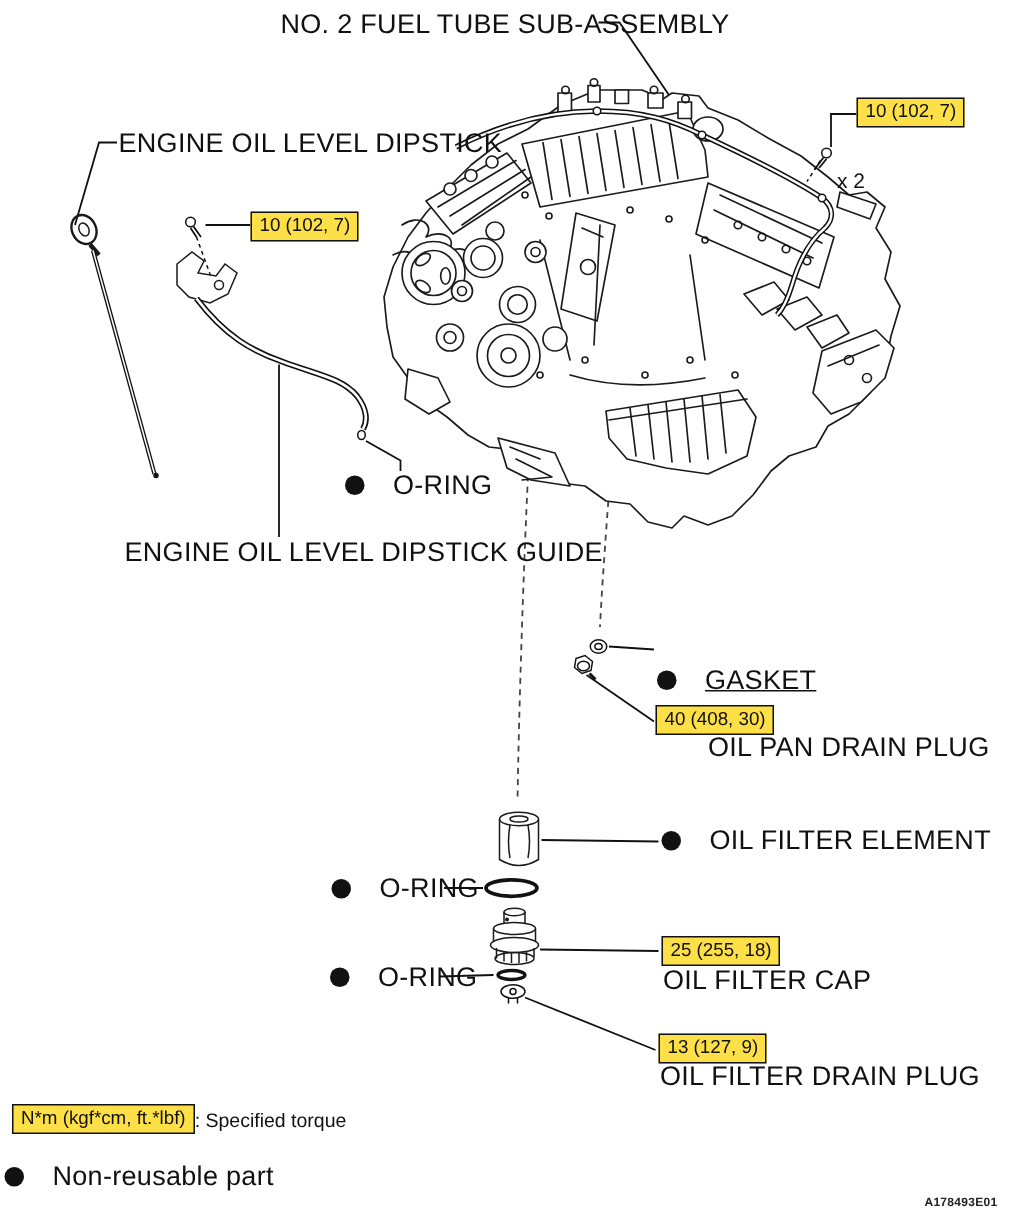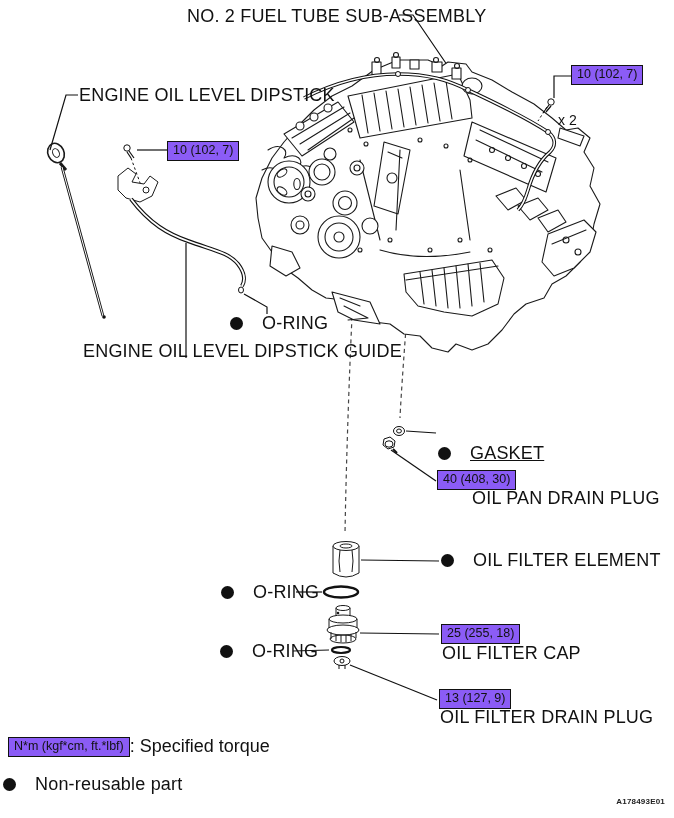--- a/index.html
+++ b/index.html
@@ -1,27 +1,27 @@
 <!DOCTYPE html>
 <html><head>
 <meta charset="utf-8">
 <style>
   html,body{margin:0;padding:0;background:#fff;}
   .page{position:relative;width:674px;height:818px;background:#fff;overflow:hidden;
         font-family:"Liberation Sans",sans-serif;color:#111;}
   svg.art{position:absolute;left:0;top:0;}
   .lbl{position:absolute;white-space:nowrap;font-size:18px;line-height:15px;
        letter-spacing:.2px;color:#111;}
-  .tqbox{position:absolute;white-space:nowrap;border:1.6px solid #111;background:#8b5cf6;
+  .tqbox{position:absolute;white-space:nowrap;border:1.6px solid #111;background:#fde047;
          font-size:12.5px;line-height:15px;padding:1px 5px 2px;color:#111;}
   .marker{display:inline-flex;align-items:center;gap:19px;}
   .dot{width:13px;height:13px;border-radius:50%;background:#111;flex:0 0 aupx;}
   .qty{position:absolute;font-size:14px;line-height:15px;color:#111;}
   .legend-row{position:absolute;display:flex;align-items:center;gap:0;justify-content:space-between;}
-  .legend-suffix{font-size:18px;}
+  .legend-suffix{font-size:13px;}
   .code{position:absolute;font-size:8px;font-weight:bold;letter-spacing:.2px;color:#222;text-align:right;}
 </style>
 </head>
 <body>
 
 <div class="page">
 
   <svg class="art" width="674" height="818" viewBox="0 0 674 818">
 
     <g stroke="#111" stroke-width="1.2" fill="none">
@@ -231,21 +231,21 @@
 
   <div class="lbl" style="left:79px;top:88px;">ENGINE OIL LEVEL DIPSTICK</div>
 
   <div class="tqbox" style="left:167px;top:141px;">10 (102, 7)</div>
 
   <div class="lbl marker" style="left:230px;top:316px;">
     <span class="dot"></span>
     <span>O-RING</span>
   </div>
 
-  <div class="lbl" style="left:83px;top:344px;">ENGINE OIL LEVEL DIPSTICK GUIDE</div>
+  <div class="lbl" style="left:83px;top:361px;">ENGINE OIL LEVEL DIPSTICK GUIDE</div>
 
   <div class="lbl marker" style="left:438px;top:446px;text-decoration:underline;">
     <span class="dot"></span>
     <span>GASKET</span>
   </div>
 
   <div class="tqbox" style="left:437px;top:470px;">40 (408, 30)</div>
 
   <div class="lbl" style="left:438px;top:491px;margin-left:34px;">OIL PAN DRAIN PLUG</div>
 

